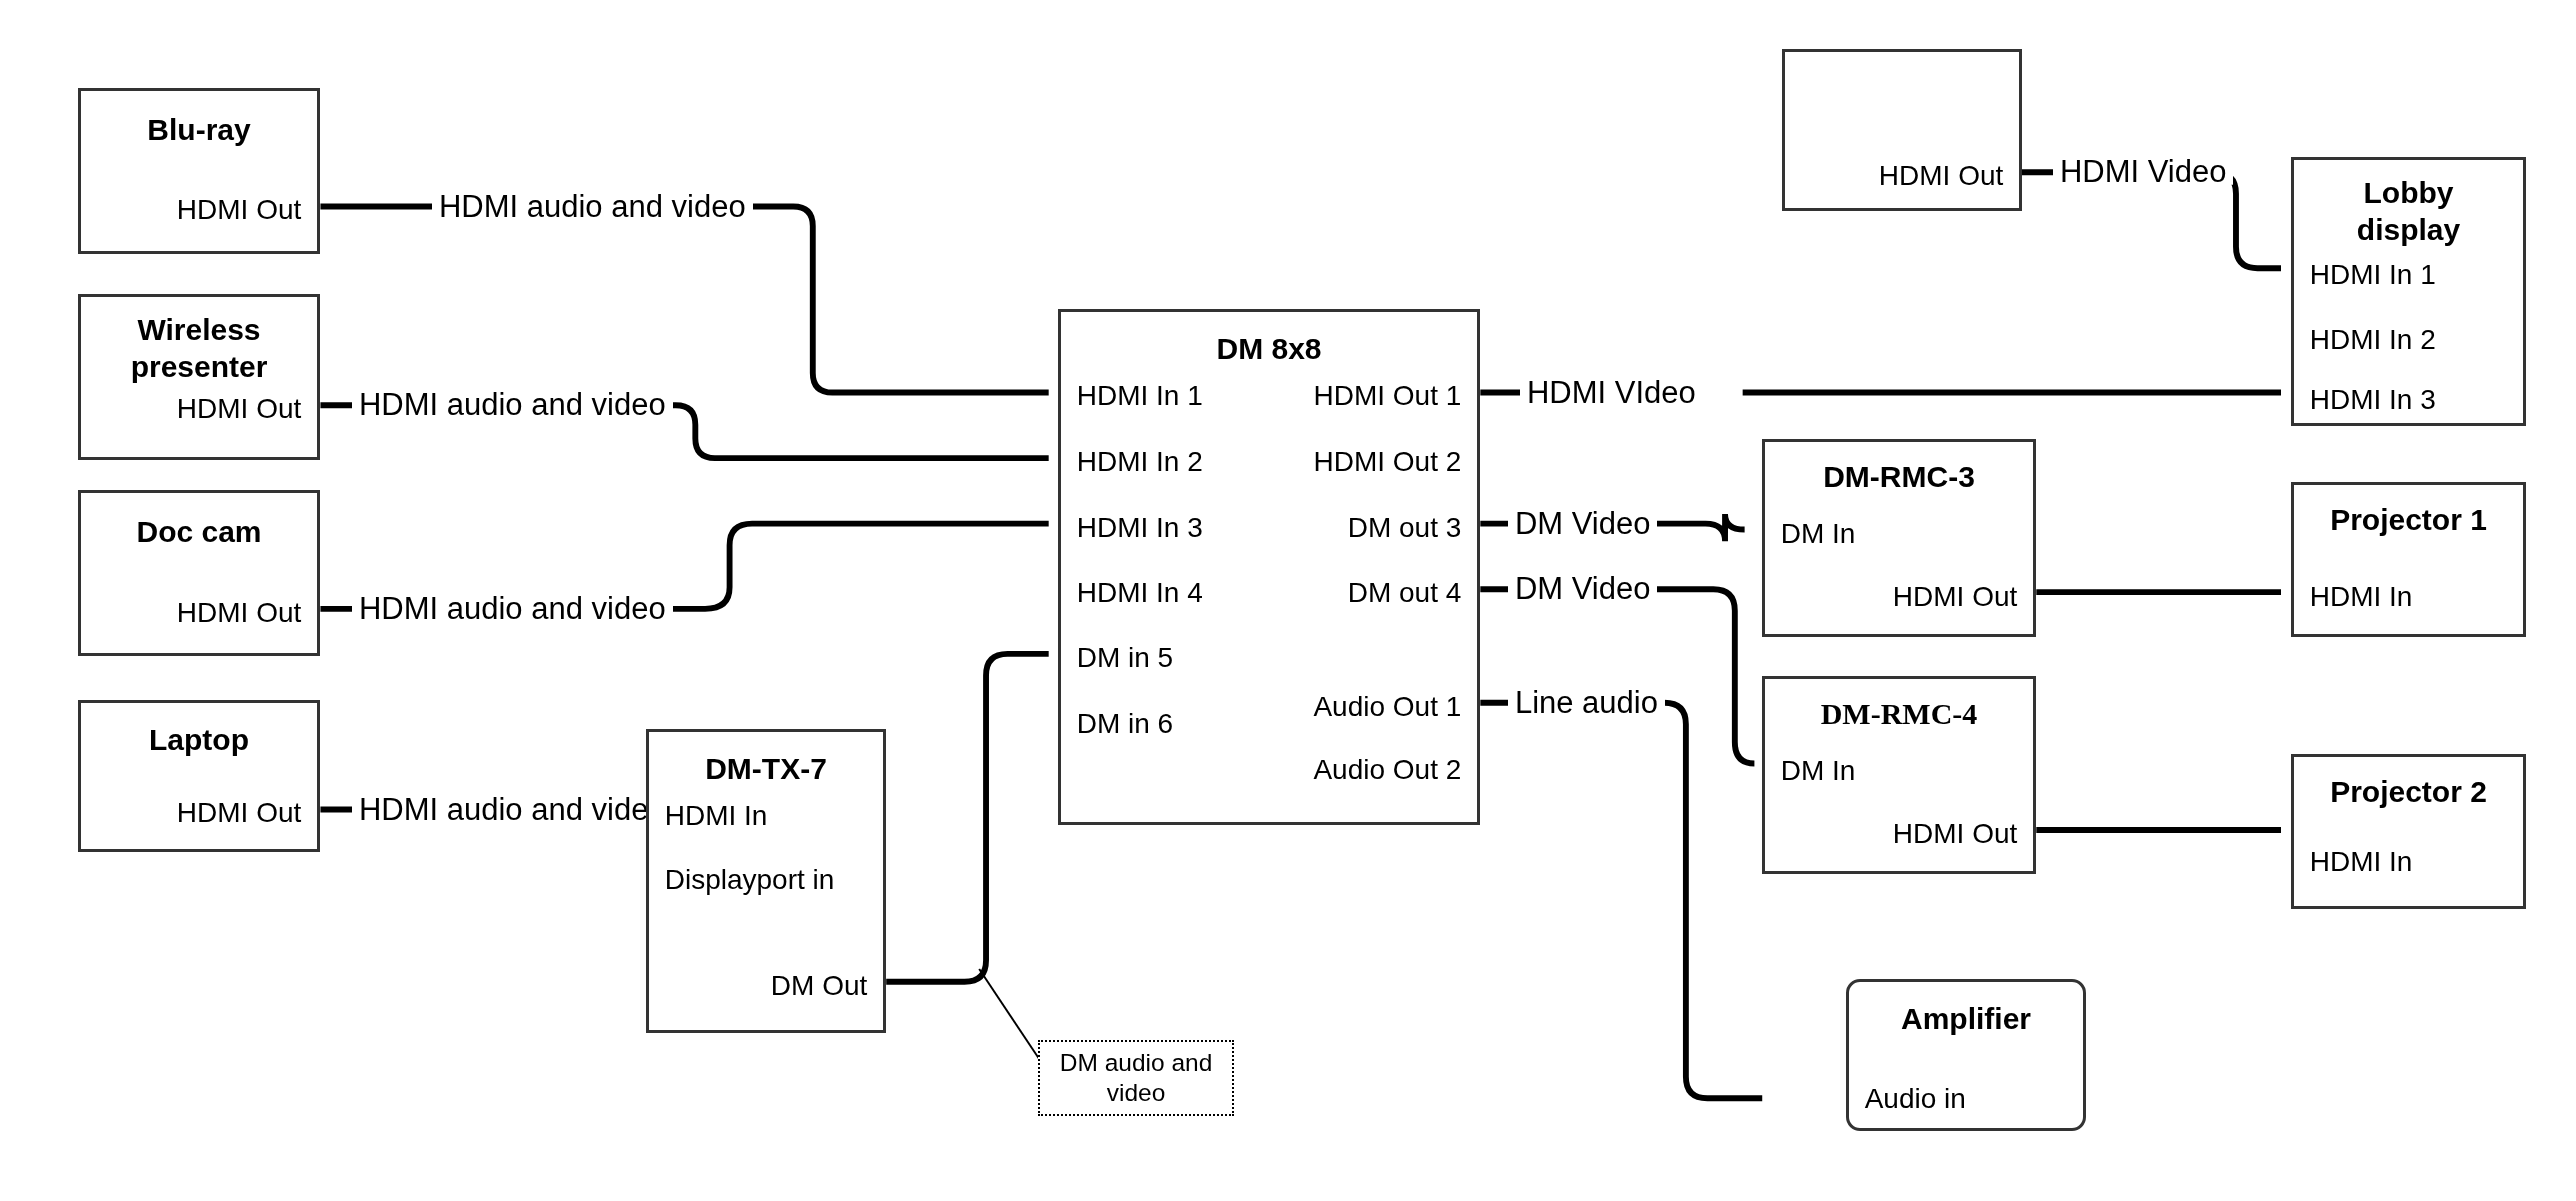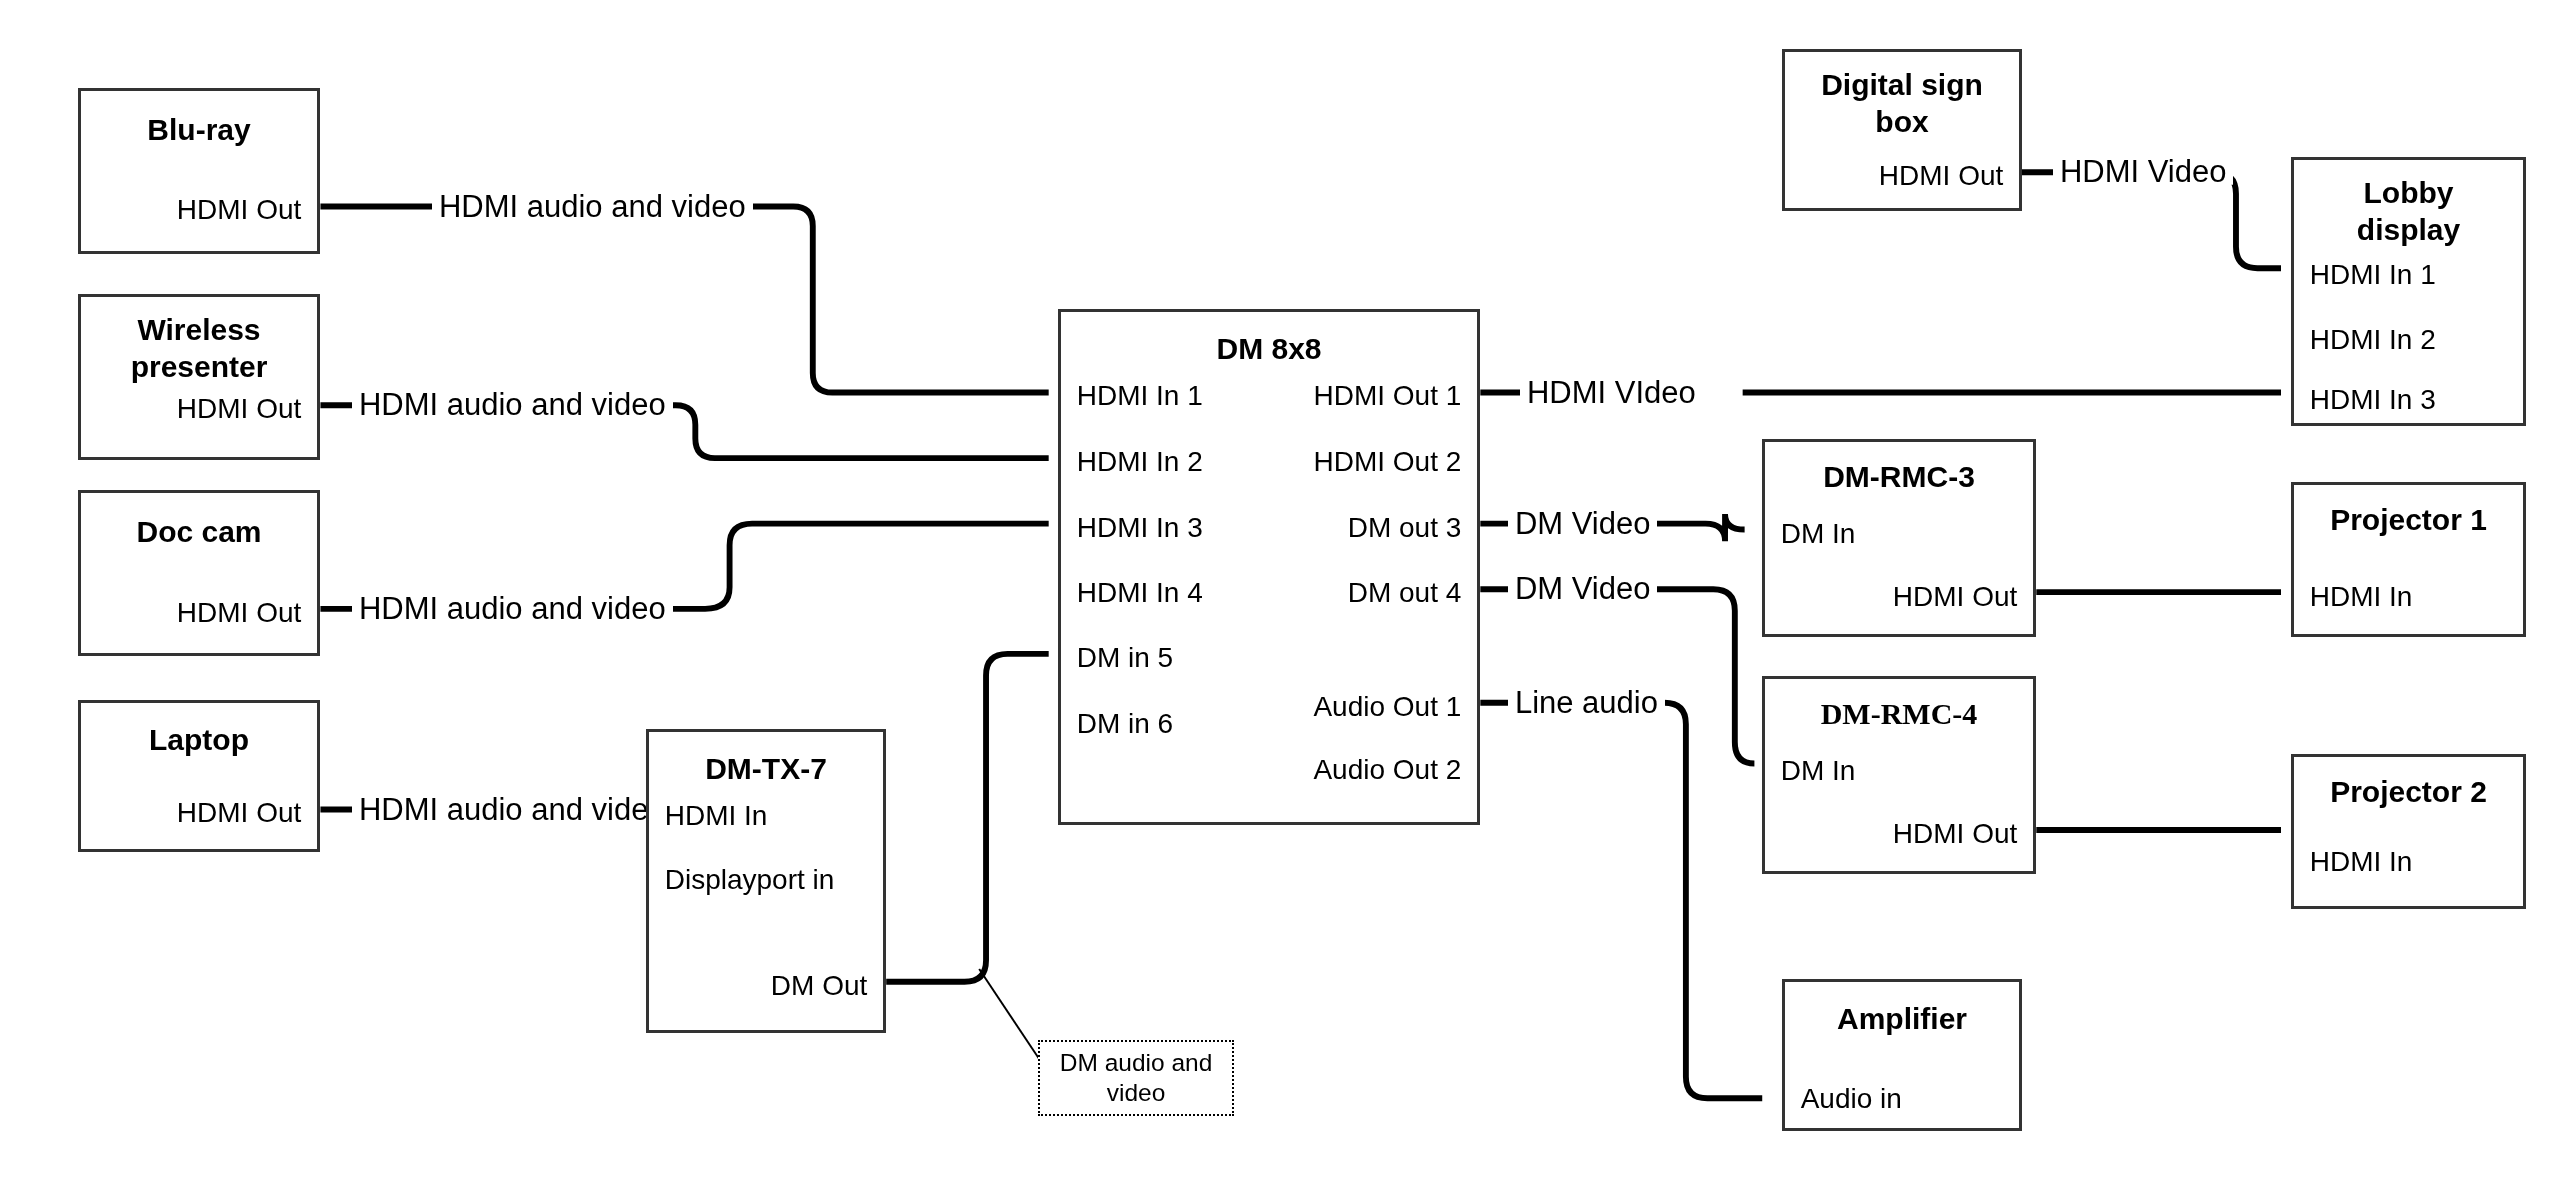--- a/index.html
+++ b/index.html
@@ -174,22 +174,20 @@
 
     <div class="port right" style="top:70px;">HDMI Out 1</div>
     <div class="port right" style="top:136px;">HDMI Out 2</div>
     <div class="port right" style="top:202px;">DM out 3</div>
     <div class="port right" style="top:267px;">DM out 4</div>
     <div class="port right" style="top:381px;">Audio Out 1</div>
     <div class="port right" style="top:444px;">Audio Out 2</div>
   </div>
 
   <div class="node" style="left:1782px; top:49px; width:240px; height:162px;">
-    <div class="node-title" style="top:13.7px;">Digital sign
-box</div>
     <div class="port right" style="top:110px;">HDMI Out</div>
   </div>
 
   <div class="node" style="left:2291px; top:157px; width:235px; height:269px;">
     <div class="node-title" style="top:13.7px;">Lobby
 display</div>
     <div class="port left" style="top:101px;">HDMI In 1</div>
     <div class="port left" style="top:166px;">HDMI In 2</div>
     <div class="port left" style="top:226px;">HDMI In 3</div>
   </div>
@@ -209,19 +207,19 @@
   <div class="node" style="left:2291px; top:482px; width:235px; height:155px;">
     <div class="node-title" style="top:15.7px;">Projector 1</div>
     <div class="port left" style="top:98px;">HDMI In</div>
   </div>
 
   <div class="node" style="left:2291px; top:726px; width:235px; height:155px;margin-top:28px;">
     <div class="node-title" style="top:15.7px;">Projector 2</div>
     <div class="port left" style="top:91px;">HDMI In</div>
   </div>
 
-  <div class="node" style="left:1782px; top:979px; width:240px; height:152px;">
+  <div class="node" style="left:1846px; top:979px; width:240px; height:152px;border-radius:14px;">
     <div class="node-title" style="top:17.6px;">Amplifier</div>
     <div class="port left" style="top:103px;">Audio in</div>
   </div>
 
 </div>
 
 
 </body></html>

